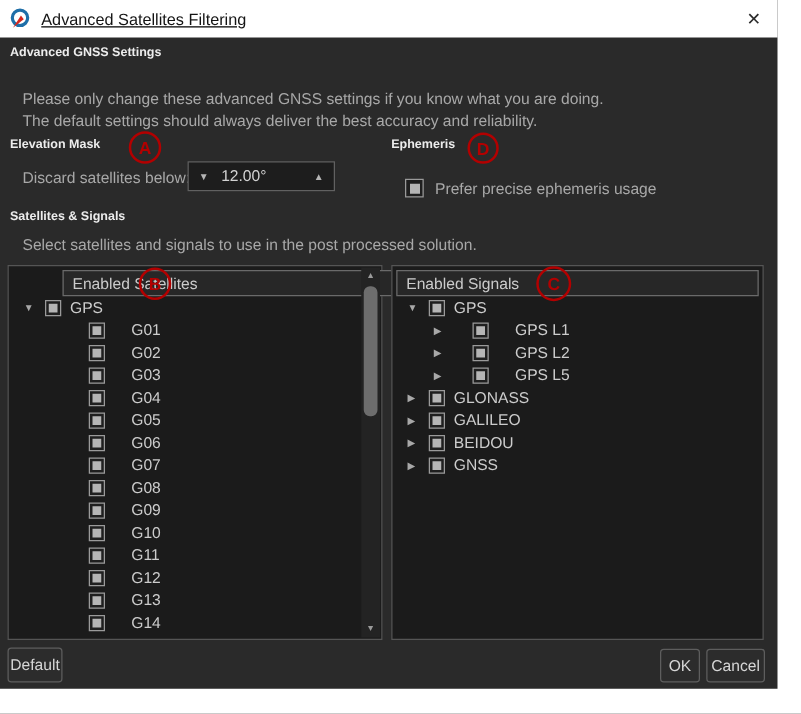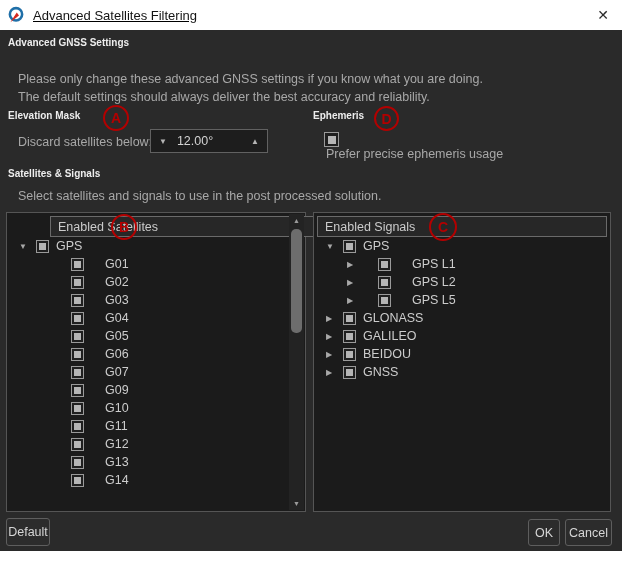--- a/index.html
+++ b/index.html
@@ -59,21 +59,21 @@
   .spin-up { margin-left: auto; margin-right: 8px; }
   
   .cb {
     width: 13px; height: 13px; border: 1px solid #9a9a9a; background: #1f1f1f;
     display: inline-flex; align-items: center; justify-content: center;
     margin-right: 7px; flex: none;
   }
   .cb-in { width: 7px; height: 7px; background: #b5b5b5; display: block; }
   .cb-big { width: 15px; height: 15px; }
   .cb-big .cb-in { width: 8px; height: 8px; }
-  #eph-row { left: 324px; top: 132px; display: flex; align-items: flex-start; flex-direction: column; }
+  #eph-row { left: 324px; top: 143px; display: flex; align-items: center; }
   #eph-row .sub { margin-left: 2px; }
   
   .panel {
     position: absolute; top: 212px; height: 300px;
     border: 1px solid #555555; background: #1b1b1b;
   }
   #panel-left  { left: 6px;   width: 300px; }
   #panel-right { left: 313px; width: 298px; }
   .panel-header {
     position: absolute; left: 3px; top: 3px; height: 21px;
@@ -215,20 +215,27 @@
           <span class="cb">
             <span class="cb-in"></span>
           </span>
           <span class="tree-label">G07</span>
         </div>
         <div class="tree-row lvl1">
           <span class="expander"></span>
           <span class="cb">
             <span class="cb-in"></span>
           </span>
+          <span class="tree-label">G08</span>
+        </div>
+        <div class="tree-row lvl1">
+          <span class="expander"></span>
+          <span class="cb">
+            <span class="cb-in"></span>
+          </span>
           <span class="tree-label">G09</span>
         </div>
         <div class="tree-row lvl1">
           <span class="expander"></span>
           <span class="cb">
             <span class="cb-in"></span>
           </span>
           <span class="tree-label">G10</span>
         </div>
         <div class="tree-row lvl1">

